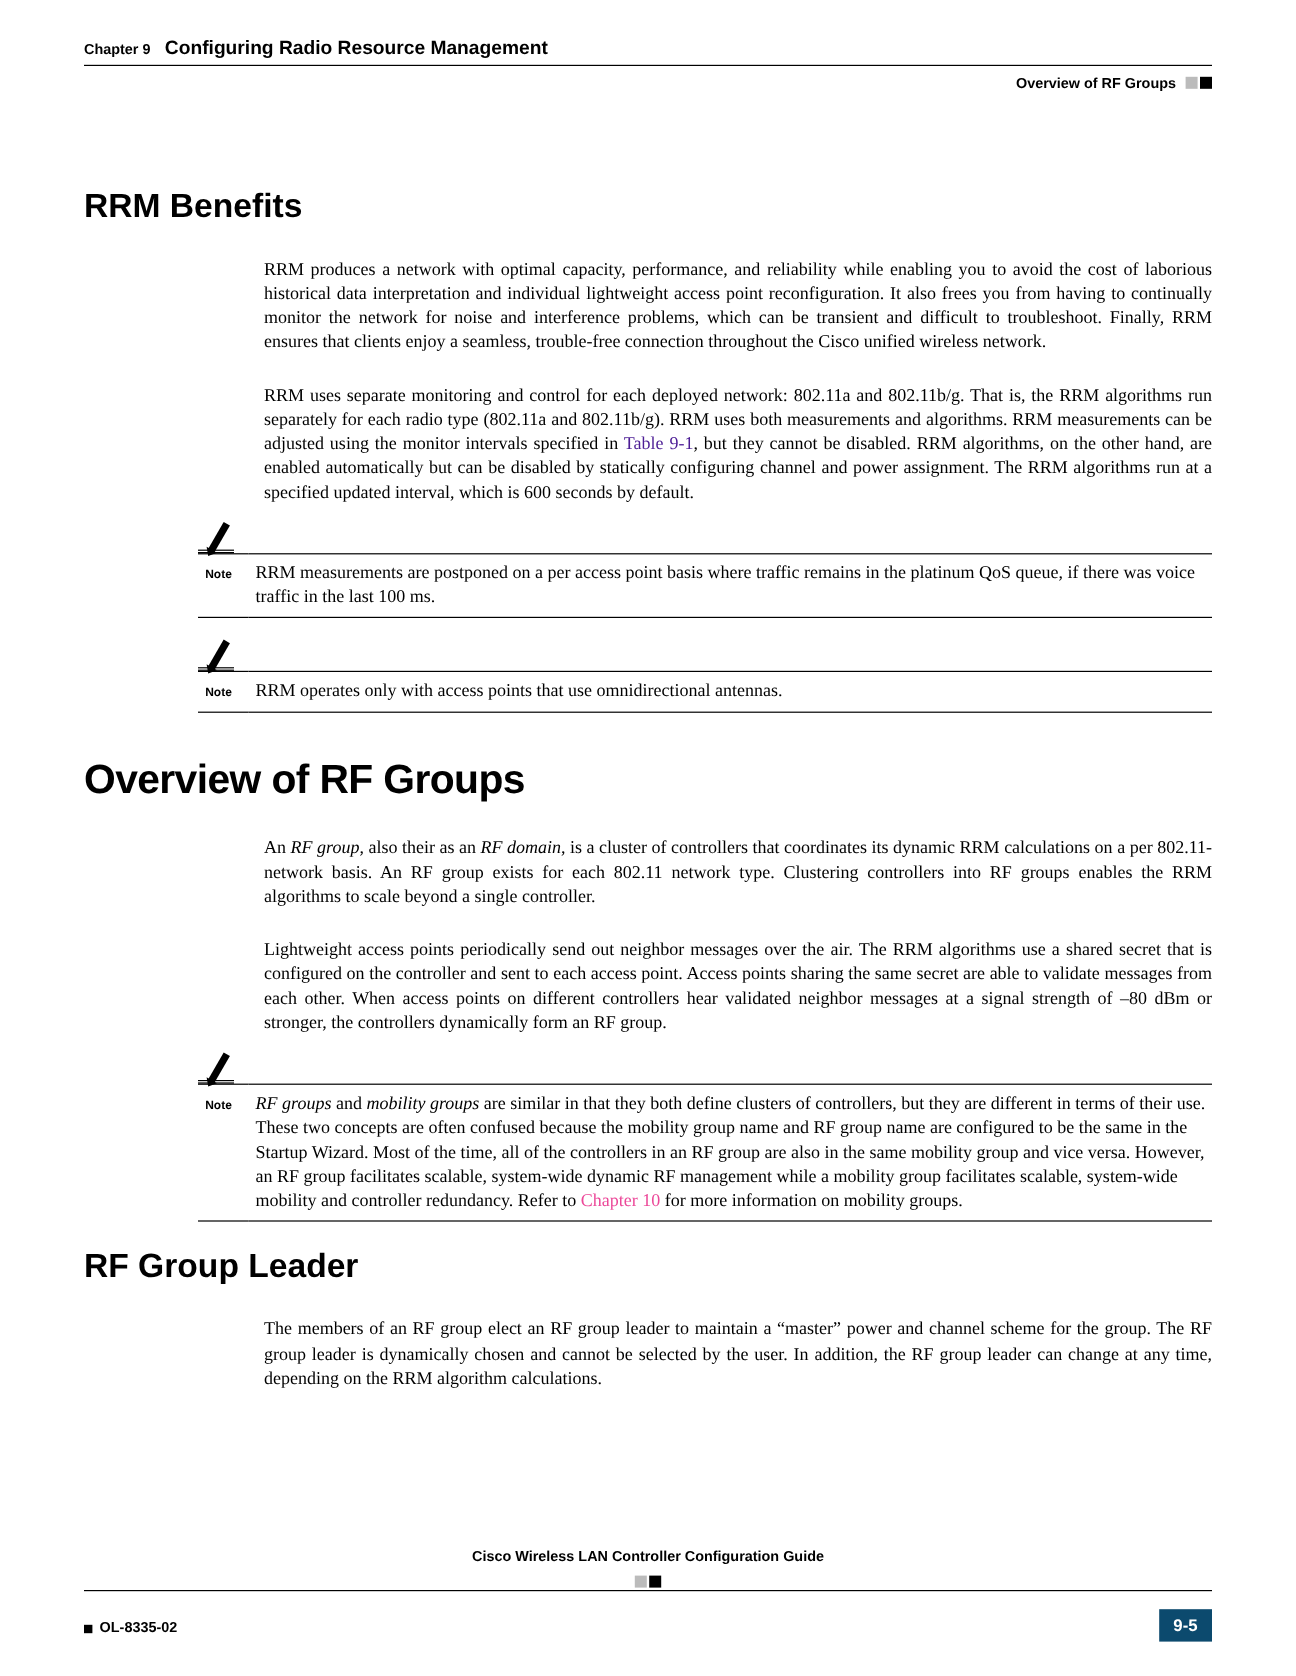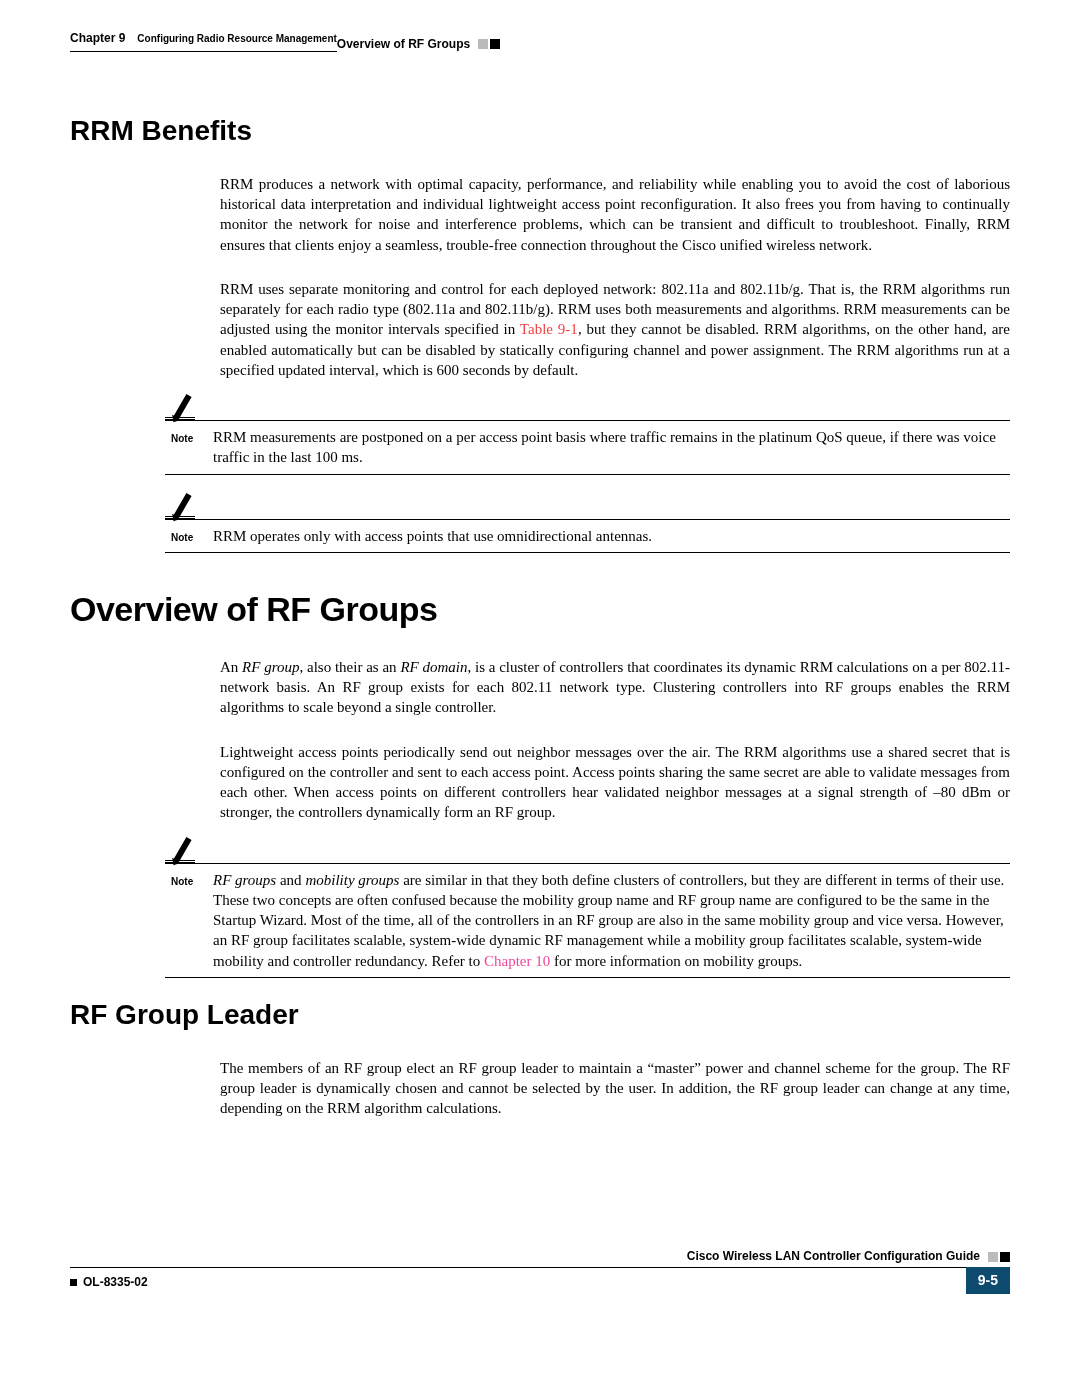--- a/index.html
+++ b/index.html
@@ -8,38 +8,38 @@
     font-size: 15px;
     line-height: 1.35;
     color: #000;
     background: #fff;
     width: 1080px;
     margin: 0 auto;
     padding: 30px 70px 40px 70px;
   }
   .running-header {
     display: flex;
-    flex-direction: row;
-    margin-bottom: 60px;
+    flex-direction: column;
+    margin-bottom: 76px;
   }
   .rh-row1 {
     border-bottom: 1px solid #000;
     padding-bottom: 2px;
     display: flex;
     align-items: baseline;
     gap: 12px;
   }
   .rh-chapter {
     font-family: Arial, Helvetica, sans-serif;
     font-size: 12px;
     font-weight: bold;
   }
   .rh-chapter-title {
     font-family: Arial, Helvetica, sans-serif;
-    font-size: 10px;
+    font-size: 16px;
     font-weight: bold;
   }
   .rh-row2 {
     display: flex;
     justify-content: flex-end;
     align-items: center;
     gap: 8px;
     margin-top: 6px;
   }
   .rh-section {
@@ -63,21 +63,21 @@
     font-size: 28px;
     font-weight: bold;
     margin: 10px 0 18px 0;
   }
   .body-text {
     margin-left: 150px;
     margin-bottom: 14px;
     text-align: justify;
     margin-top: 24px;
   }
-  .body-text a.link { color: #ef4444; text-decoration: none; }
+  .body-text a.link { color: #4c1d95; text-decoration: none; }
   .body-text .ital { font-style: italic; }
 
   .note-block {
     margin-left: 95px;
     margin-top: 10px;
     margin-bottom: 18px;
   }
   .note-icon-cell {
     width: 42px;
     vertical-align: bottom;
@@ -137,31 +137,32 @@
   .footer {
     margin-top: 130px;
   }
   .footer-top {
     border-bottom: 1px solid #000;
     display: flex;
     justify-content: flex-end;
     align-items: center;
     gap: 8px;
     padding-bottom: 2px;
+    flex-direction: column;
   }
   .footer-guide {
     font-family: Arial, Helvetica, sans-serif;
     font-size: 12px;
     font-weight: bold;
   }
   .footer-bottom {
     display: flex;
     justify-content: space-between;
     align-items: flex-start;
-    margin-top: 0;
+    margin-top: 16px;
   }
   .footer-docid {
     font-family: Arial, Helvetica, sans-serif;
     font-size: 12px;
     font-weight: bold;
     padding-top: 6px;
   }
   .page-badge {
     background: #0c4a6e;
     color: #fff;

